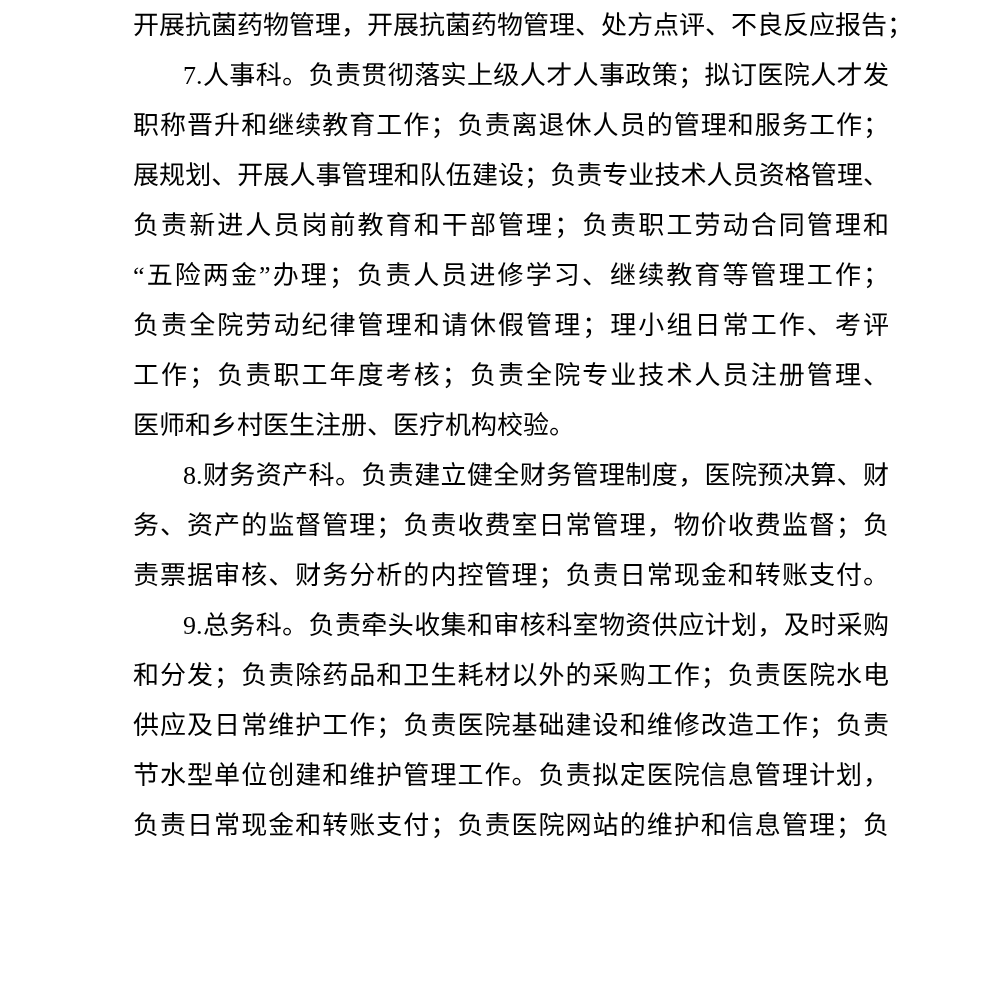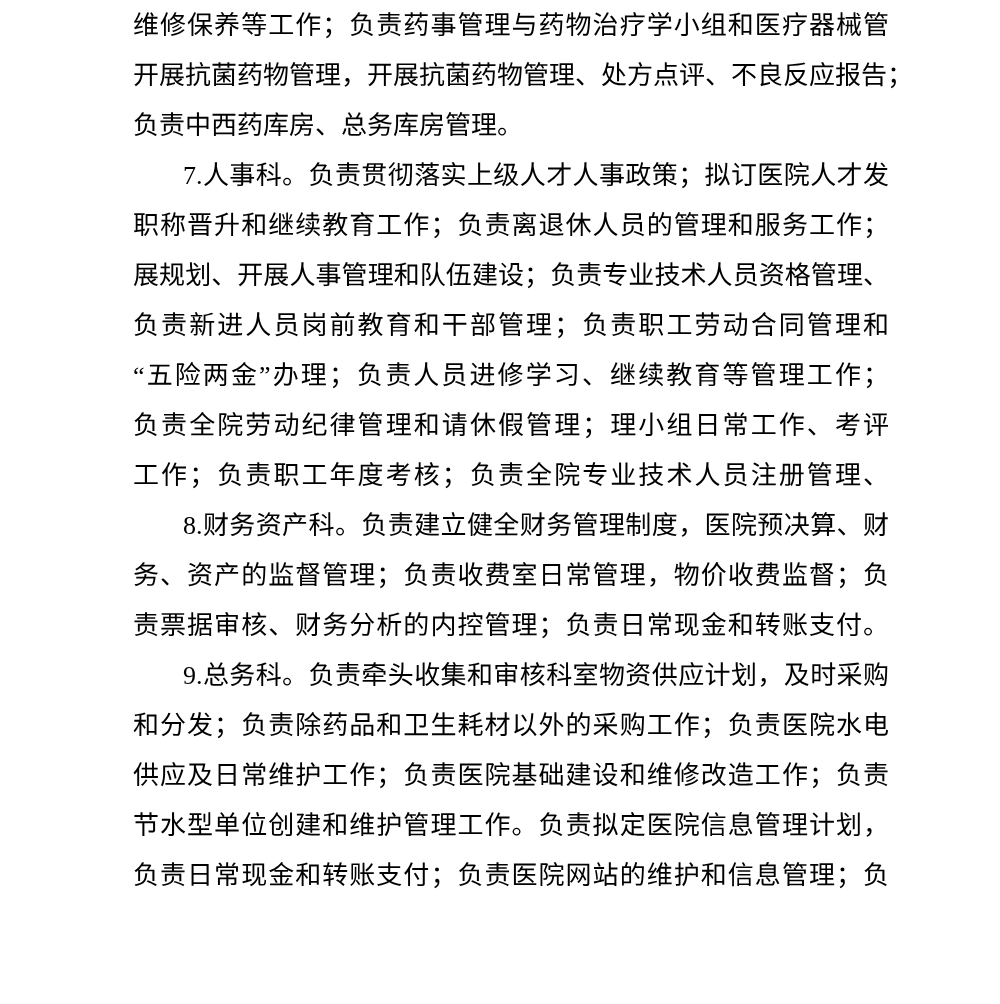--- a/index.html
+++ b/index.html
@@ -41,32 +41,31 @@
   .line.short-end {
     
     text-align-last: left;
   }
 </style>
 </head>
 <body>
 
 <div class="page">
     <div class="paragraph">
-      <div class="line">维修保养等工作；负责药事管理与药物治疗学小组和医疗器械管</div>
       <div class="line">开展抗菌药物管理，开展抗菌药物管理、处方点评、不良反应报告；</div>
-      <div class="line short-end">负责中西药库房、总务库房管理。</div>
     </div>
     <div class="paragraph">
       <div class="line indent">7.人事科。负责贯彻落实上级人才人事政策；拟订医院人才发</div>
       <div class="line">职称晋升和继续教育工作；负责离退休人员的管理和服务工作；</div>
       <div class="line">展规划、开展人事管理和队伍建设；负责专业技术人员资格管理、</div>
       <div class="line">负责新进人员岗前教育和干部管理；负责职工劳动合同管理和</div>
       <div class="line">“五险两金”办理；负责人员进修学习、继续教育等管理工作；</div>
       <div class="line">负责全院劳动纪律管理和请休假管理；理小组日常工作、考评</div>
       <div class="line">工作；负责职工年度考核；负责全院专业技术人员注册管理、</div>
+      <div class="line short-end">医师和乡村医生注册、医疗机构校验。</div>
     </div>
     <div class="paragraph">
       <div class="line indent">8.财务资产科。负责建立健全财务管理制度，医院预决算、财</div>
       <div class="line">务、资产的监督管理；负责收费室日常管理，物价收费监督；负</div>
       <div class="line">责票据审核、财务分析的内控管理；负责日常现金和转账支付。</div>
     </div>
     <div class="paragraph">
       <div class="line indent">9.总务科。负责牵头收集和审核科室物资供应计划，及时采购</div>
       <div class="line">和分发；负责除药品和卫生耗材以外的采购工作；负责医院水电</div>
       <div class="line">供应及日常维护工作；负责医院基础建设和维修改造工作；负责</div>

